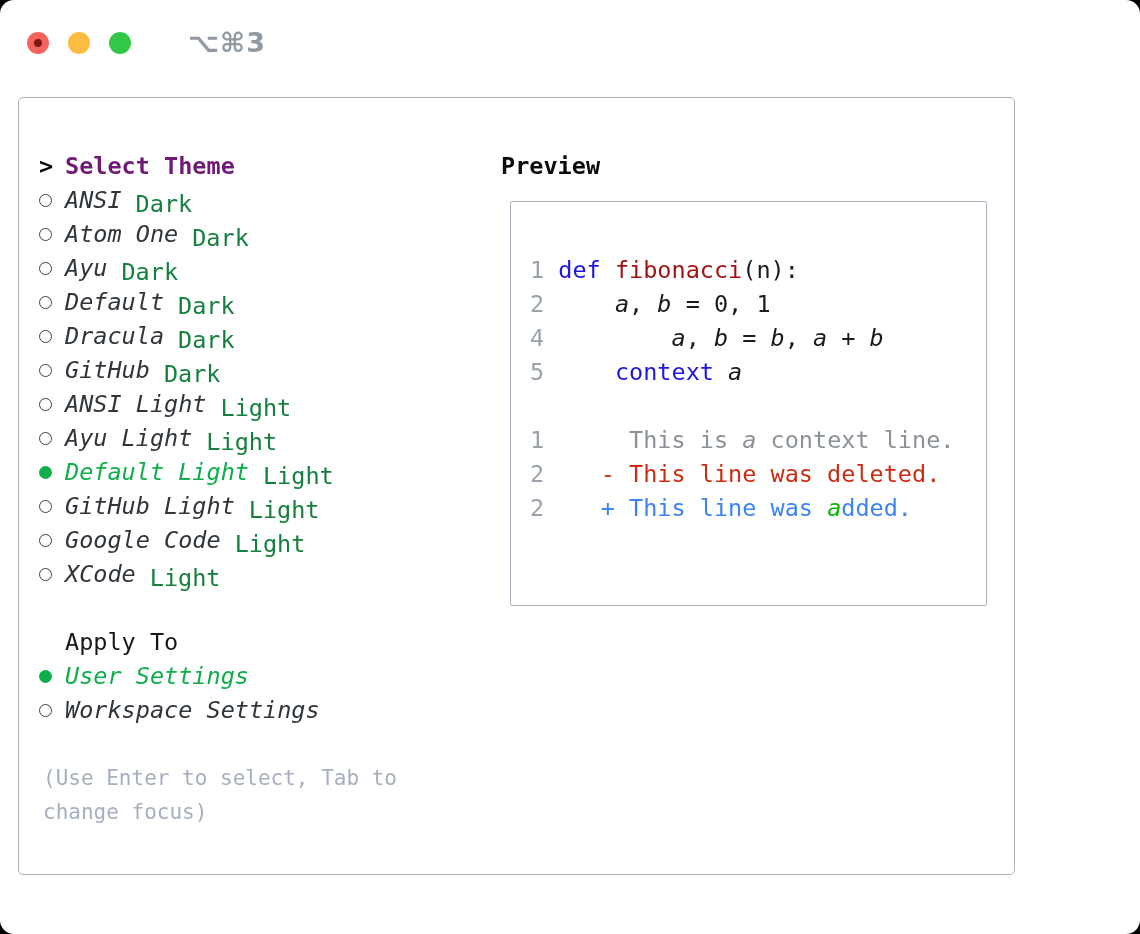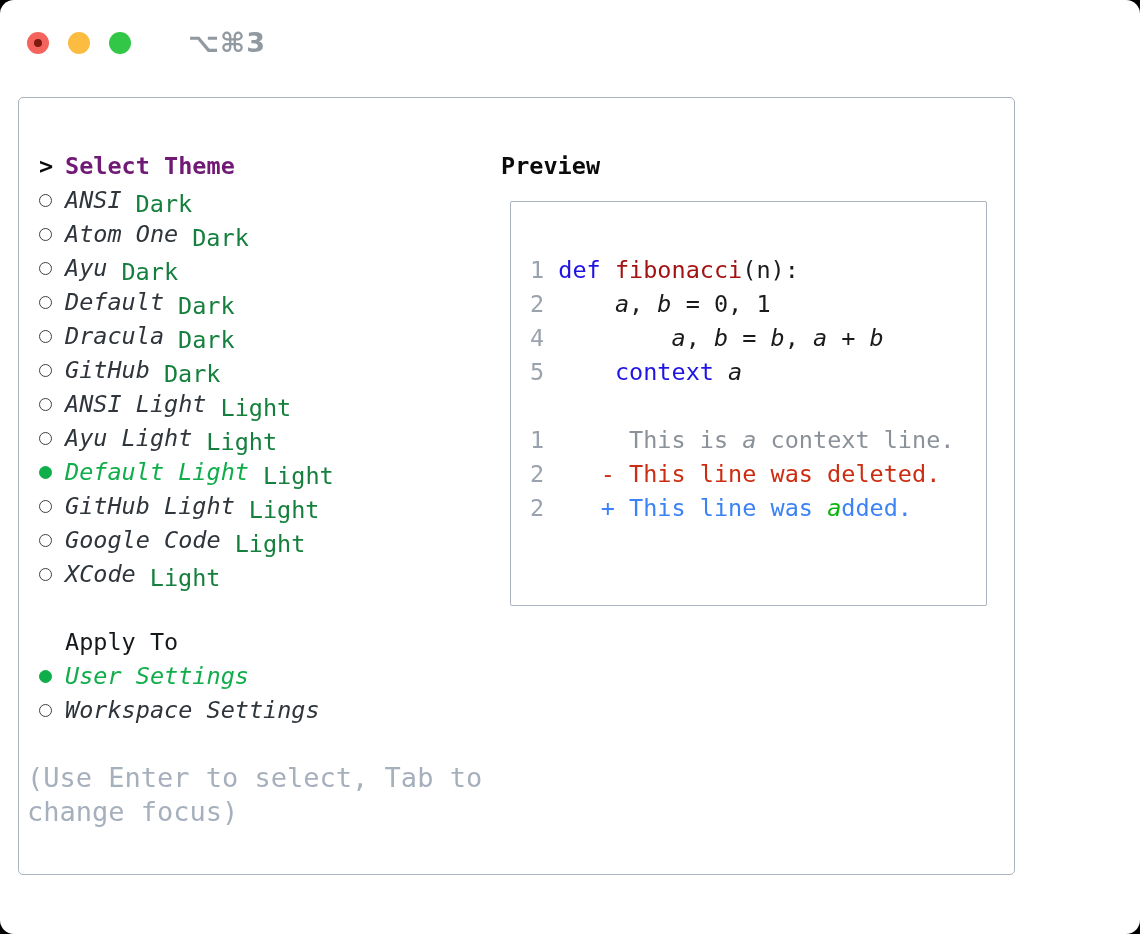--- a/index.html
+++ b/index.html
@@ -29,21 +29,21 @@
   .radio{width:13px;height:13px;border:1.7px solid #3c4147;border-radius:50%;box-sizing:border-box;}
   .radio.on{background:#0fae4a;border-color:#0fae4a;}
   .prompt{font-weight:bold;color:#0b0b0b;font-size:23.5px;}
   .hdr{font-weight:bold;color:#701a75;}
   .t-name{color:#2f353b;font-style:italic;}
   .t-variant{color:#15803d;margin-left:14px;margin-top:8px;}
   .sel .t-name{color:#0fae4a;}
   .themes-list{position:absolute;left:20px;top:51px;}
   .apply-list{position:absolute;left:20px;top:527px;}
   .apply-title{color:#15181b;}
-  .help{position:absolute;left:8px;top:663px;color:#a6b0bd;font-size:27px;}
+  .help{position:absolute;left:24px;top:663px;color:#a6b0bd;font-size:21px;}
   .help div{height:34px;line-height:34px;white-space:pre;}
   
   .preview-label{position:absolute;left:482px;top:51px;height:34px;line-height:34px;
     font-size:23.5px;font-weight:bold;color:#0b0b0b;}
   .preview-box{
     position:absolute;left:491px;top:103px;width:477px;height:405px;
     border:1.5px solid #aab3be;border-radius:2px;background:#fff;box-sizing:border-box;
   }
   .code{position:absolute;left:19px;top:51px;font-size:23.5px;}
   .pline{height:34px;line-height:34px;white-space:pre;}

